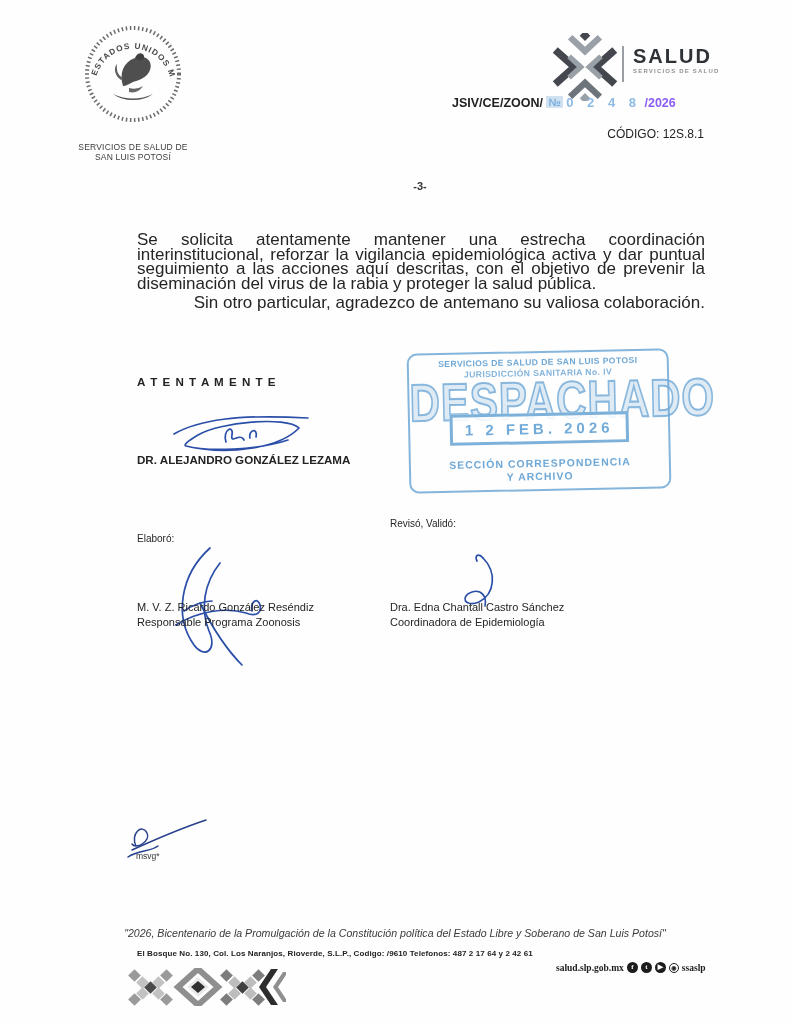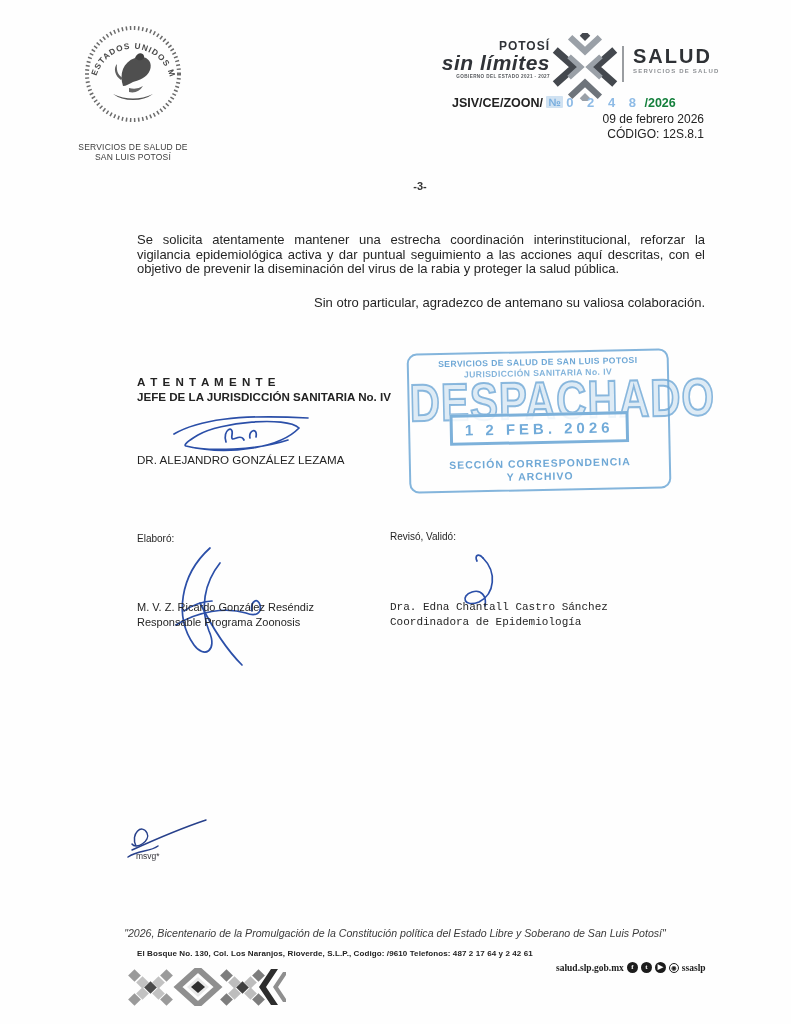--- a/index.html
+++ b/index.html
@@ -29,34 +29,34 @@
   .logo-star { left:551px; top:33px; }
   .logo-divider { left:622px; top:46px; width:1.5px; height:36px; background:#9a9da1; }
   .logo-salud { left:633px; top:46px; color:#2e3135; }
   .logo-salud .t { font-size:20px; font-weight:800; letter-spacing:2px; line-height:21px; }
   .logo-salud .s { font-size:6px; font-weight:700; letter-spacing:1.2px; color:#8d9094; margin-top:1px; }
 
   .ref-row { left:452px; top:95px; width:252px; font-size:12.5px; font-weight:700; white-space:nowrap; }
   .ref-row .prefix { color:#222; }
   .no-stamp { display:inline-block; color:#79aede; background:rgba(122,175,222,.35); font-size:11px; padding:0 2px; transform:translateY(-1px); border-radius:1px; }
   .no-digits { color:#8ebbe6; letter-spacing:5px; font-size:13px; }
-  .ref-suffix { color:#15803d; }
+  .ref-suffix { color:#8b5cf6; }
   .ref-date { left:452px; top:112px; width:252px; text-align:right; font-size:12px; color:#232323; }
   .ref-code { left:452px; top:127px; width:252px; text-align:right; font-size:12px; color:#232323; }
 
   .page-num { left:0; top:180px; width:840px; text-align:center; font-size:11px; font-weight:700; color:#333; }
 
   
-  .para { left:137px; width:568px; font-size:13px; line-height:14.6px; text-align:justify; color:#252525; }
+  .para { left:137px; width:568px; font-size:17px; line-height:14.6px; text-align:justify; color:#252525; }
   .p1 { top:233px; }
   .p2 { top:296px; text-align:right; }
 
   .atent { left:137px; top:374px; font-size:11.6px; font-weight:700; color:#232323; line-height:15px; }
   .atent .sp { letter-spacing:1px; }
-  .dr-name { left:137px; top:453px; font-size:11.6px; font-weight:400; color:#232323; }
+  .dr-name { left:137px; top:453px; font-size:11.6px; font-weight:700; color:#232323; }
 
   
   .stamp {
     left:408px; top:351px; width:262px; height:140px;
     border:2.5px solid rgba(111,168,214,.85);
     border-radius:10px;
     transform:rotate(-1.2deg);
     color:#6fa8d6;
   }
   .stamp .tl { position:absolute; left:0; right:0; text-align:center; font-size:8.6px; font-weight:700; letter-spacing:.4px; }
@@ -77,24 +77,24 @@
     padding:4px 12px;
     font-size:15px; font-weight:700; letter-spacing:4px;
     white-space:nowrap; z-index:2; color:#72abd9;
   }
   .stamp .l3 { top:104px; font-size:10.5px; letter-spacing:1px; }
   .stamp .l4 { top:117px; font-size:10.5px; letter-spacing:1px; }
 
   
   .label { font-size:10px; color:#252525; }
   .lab-left  { left:137px; top:533px; }
-  .lab-right { left:390px; top:531px; }
+  .lab-right { left:390px; top:518px; }
   .person { font-size:11px; line-height:14.5px; color:#252525; }
   .per-left  { left:137px; top:600px; }
-  .per-right { left:390px; top:600px;font-family:Liberation Mono, monospace; }
+  .per-right { left:390px; top:600px; }
 
   .initials { left:136px; top:851px; font-size:8.5px; color:#35353c; }
 
   
   .quote { left:95px; top:927px; width:600px; text-align:center; font-size:10.6px; font-style:italic; color:#3a3a3a; }
   .address { left:137px; top:949px; font-size:8px; font-weight:700; color:#222; letter-spacing:.1px; }
   .webrow { left:556px; top:962px; display:flex; align-items:center; gap:3px; font-size:9.5px; font-weight:700; color:#1d1d1d;font-family:Liberation Serif, serif; }
   .soc { width:11px; height:11px; border-radius:50%; background:#1c1c1c; color:#fff; font-size:7px; line-height:11px; text-align:center; display:inline-block; font-weight:700; }
   .soc.outline { background:#fff; border:1.5px solid #1c1c1c; color:#1c1c1c; width:10px; height:10px; line-height:8px; font-size:6px; }
 </style>
@@ -117,25 +117,20 @@
       <path d="M52,34 C54,28 60,28 61,32 C62,35 58,37 55,36 Z" fill="#404040"></path>
       <path d="M38,56 C32,52 30,44 34,40 C33,48 36,52 40,54 Z" fill="#606060"></path>
       <path d="M46,64 Q54,66 60,62 Q55,70 46,68 Z" fill="#666"></path>
     </svg>
     <div class="seal-caption">
       <div>SERVICIOS DE SALUD DE</div>
       <div>SAN LUIS POTOSÍ</div>
     </div>
   </div>
 
-  <div class="abs logo-potosi">
-    <div class="l1">POTOSÍ</div>
-    <div class="l2">sin límites</div>
-    <div class="l3">GOBIERNO DEL ESTADO 2021 - 2027</div>
-  </div>
 
   <svg class="abs logo-star" width="68" height="68" viewBox="0 0 64 64">
     <g fill="none" stroke-linejoin="miter">
       <path d="M4,16 L22,32 L4,48" stroke="#44484e" stroke-width="7"></path>
       <path d="M17,22 L28,32 L17,42" stroke="#9aa0a7" stroke-width="5"></path>
       <path d="M60,16 L42,32 L60,48" stroke="#44484e" stroke-width="7"></path>
       <path d="M47,22 L36,32 L47,42" stroke="#9aa0a7" stroke-width="5"></path>
       <path d="M18,4 L32,17 L46,4" stroke="#9aa0a7" stroke-width="6"></path>
       <path d="M18,60 L32,47 L46,60" stroke="#6e747b" stroke-width="6"></path>
     </g>
@@ -149,31 +144,29 @@
     <div class="t">SALUD</div>
     <div class="s">SERVICIOS DE SALUD</div>
   </div>
 
   <div class="abs ref-row">
     <span class="prefix">JSIV/CE/ZOON/</span>
     <span class="no-stamp">№</span>
     <span class="no-digits">0 2 4 8</span>
     <span class="ref-suffix">/2026</span>
   </div>
-  <div class="abs ref-date">09 de febrero 2026</div>
   <div class="abs ref-code">CÓDIGO: 12S.8.1</div>
 
   <div class="abs page-num">-3-</div>
 
   <div class="abs para p1">Se solicita atentamente mantener una estrecha coordinación interinstitucional, reforzar la vigilancia epidemiológica activa y dar puntual seguimiento a las acciones aquí descritas, con el objetivo de prevenir la diseminación del virus de la rabia y proteger la salud pública.</div>
   <div class="abs para p2">Sin otro particular, agradezco de antemano su valiosa colaboración.</div>
 
   <div class="abs atent">
     <div class="sp">A T E N T A M E N T E</div>
-    <div>JEFE DE LA JURISDICCIÓN SANITARIA No. IV</div>
   </div>
 
   <svg class="abs" style="left:168px; top:406px;" width="148" height="52" viewBox="0 0 148 52">
     <g fill="none" stroke="#2b4fa8" stroke-width="1.7" stroke-linecap="round">
       <path d="M6,28 C30,14 70,8 140,12"></path>
       <path d="M18,40 C60,50 112,42 131,22 C118,10 52,16 30,29 C20,35 15,39 18,40 C40,46 90,44 120,34"></path>
       <path d="M58,36 C54,24 66,18 64,29 C62,39 72,26 76,34"></path>
       <path d="M82,32 C80,24 90,21 88,31"></path>
     </g>
   </svg>

